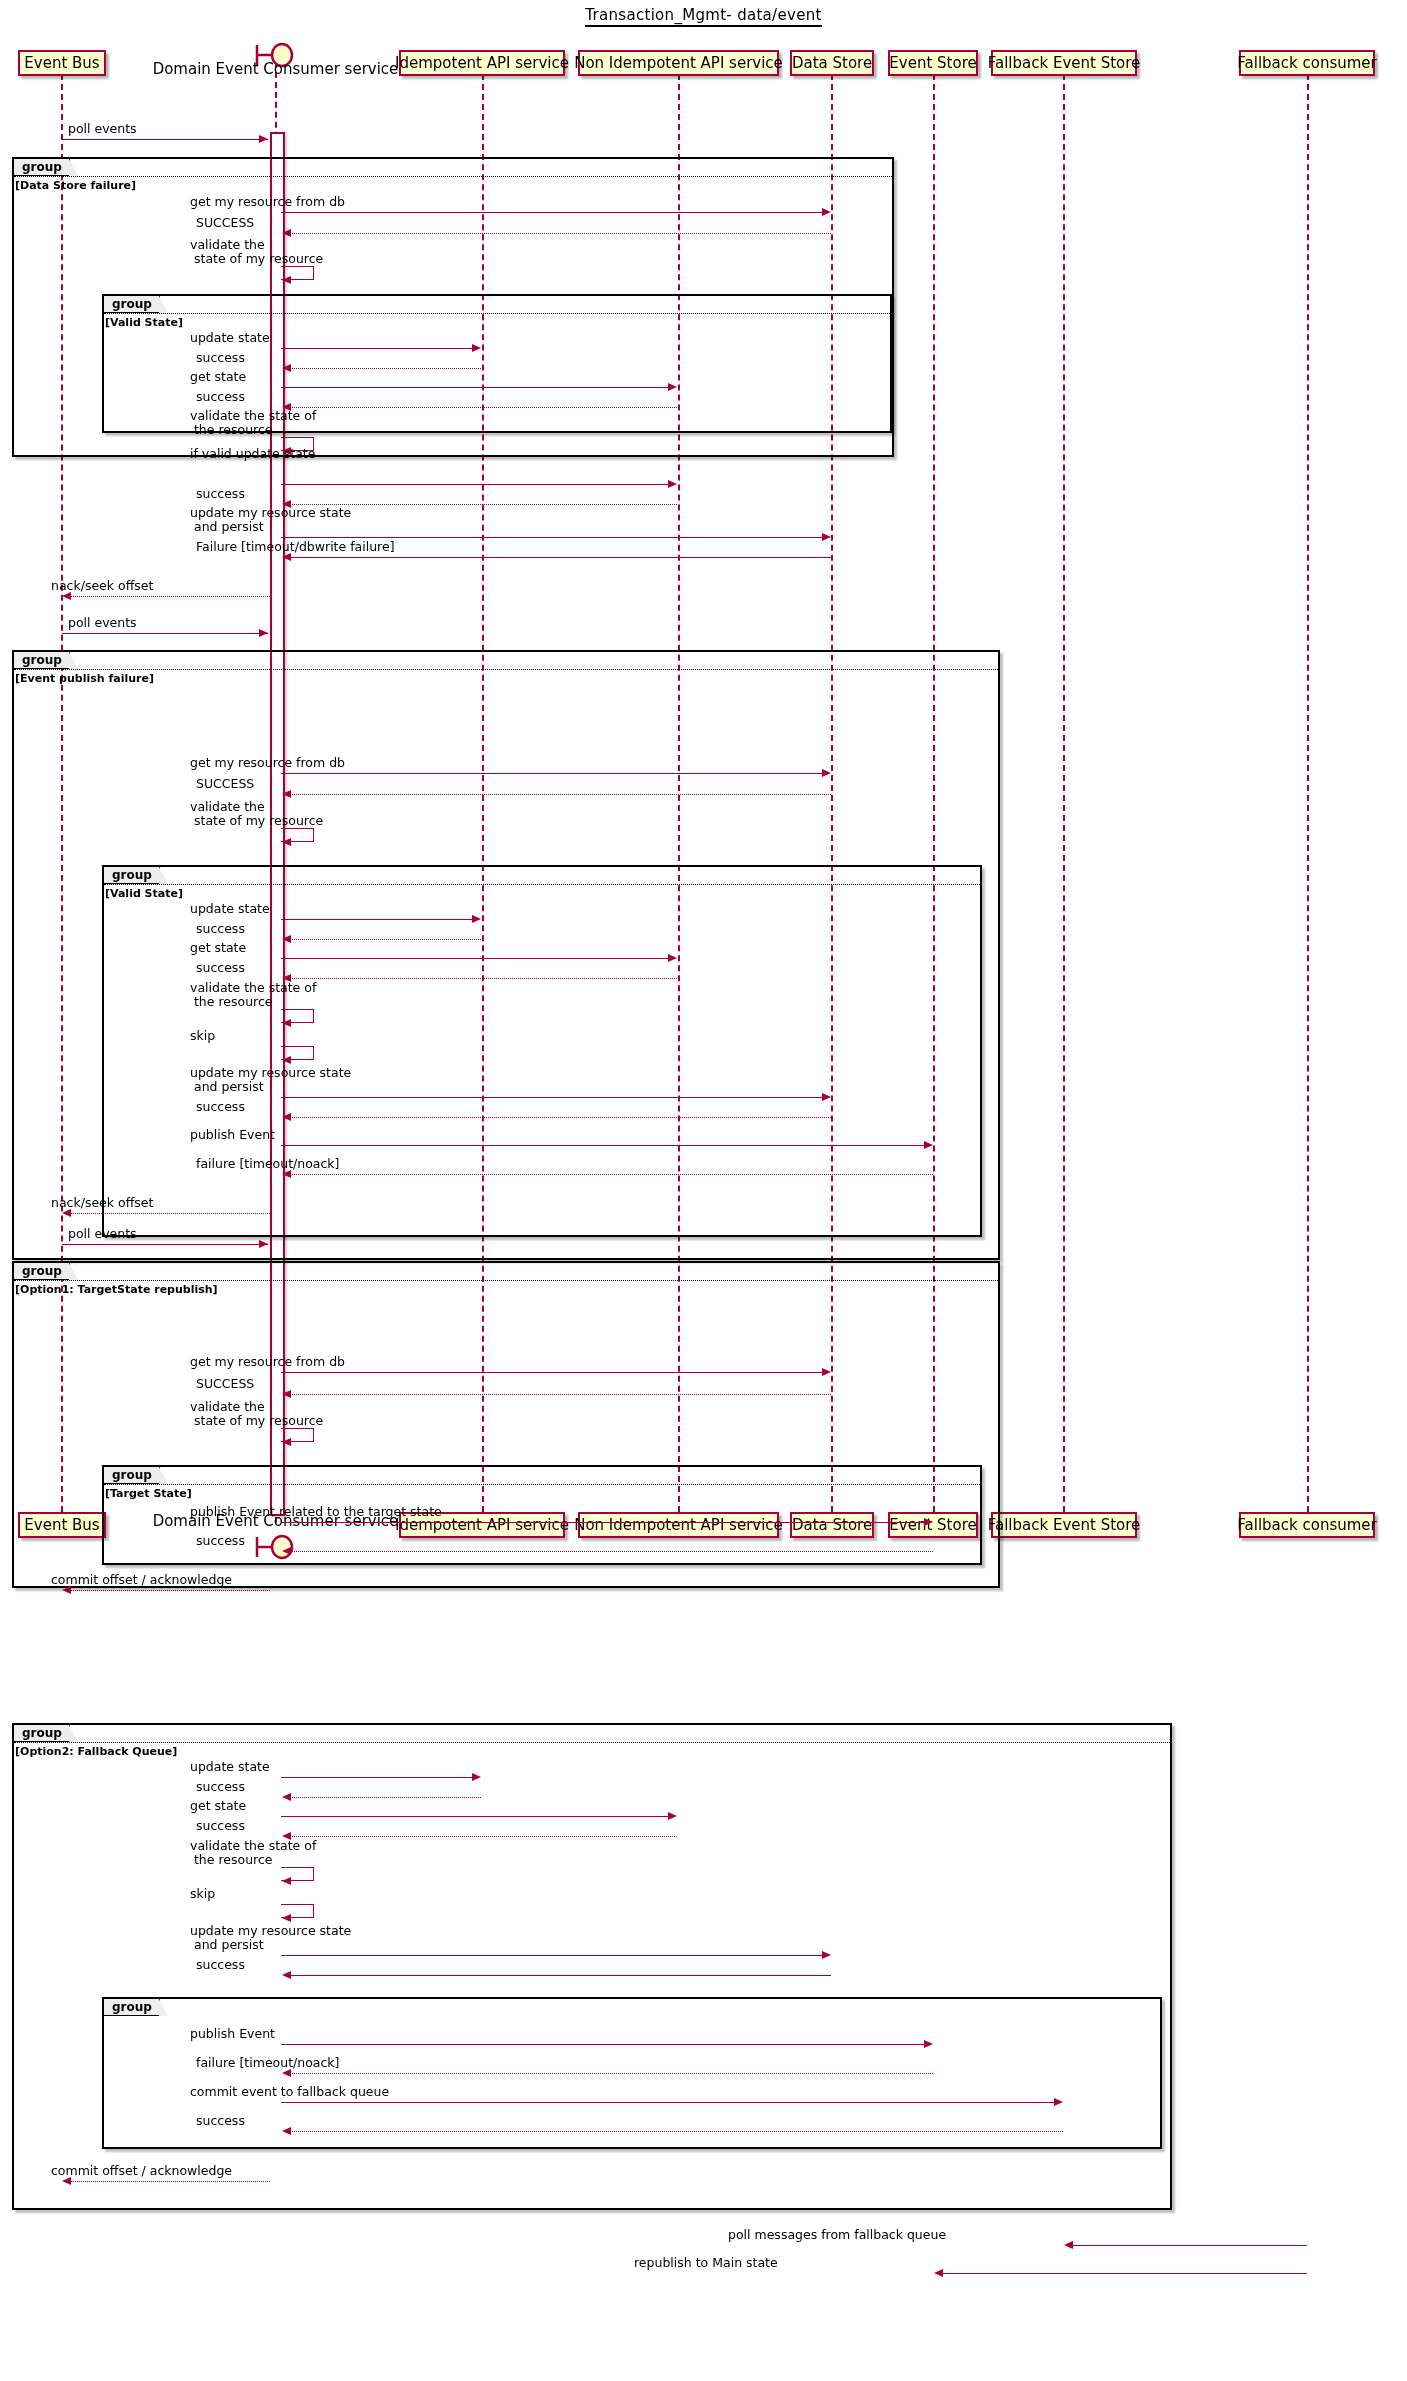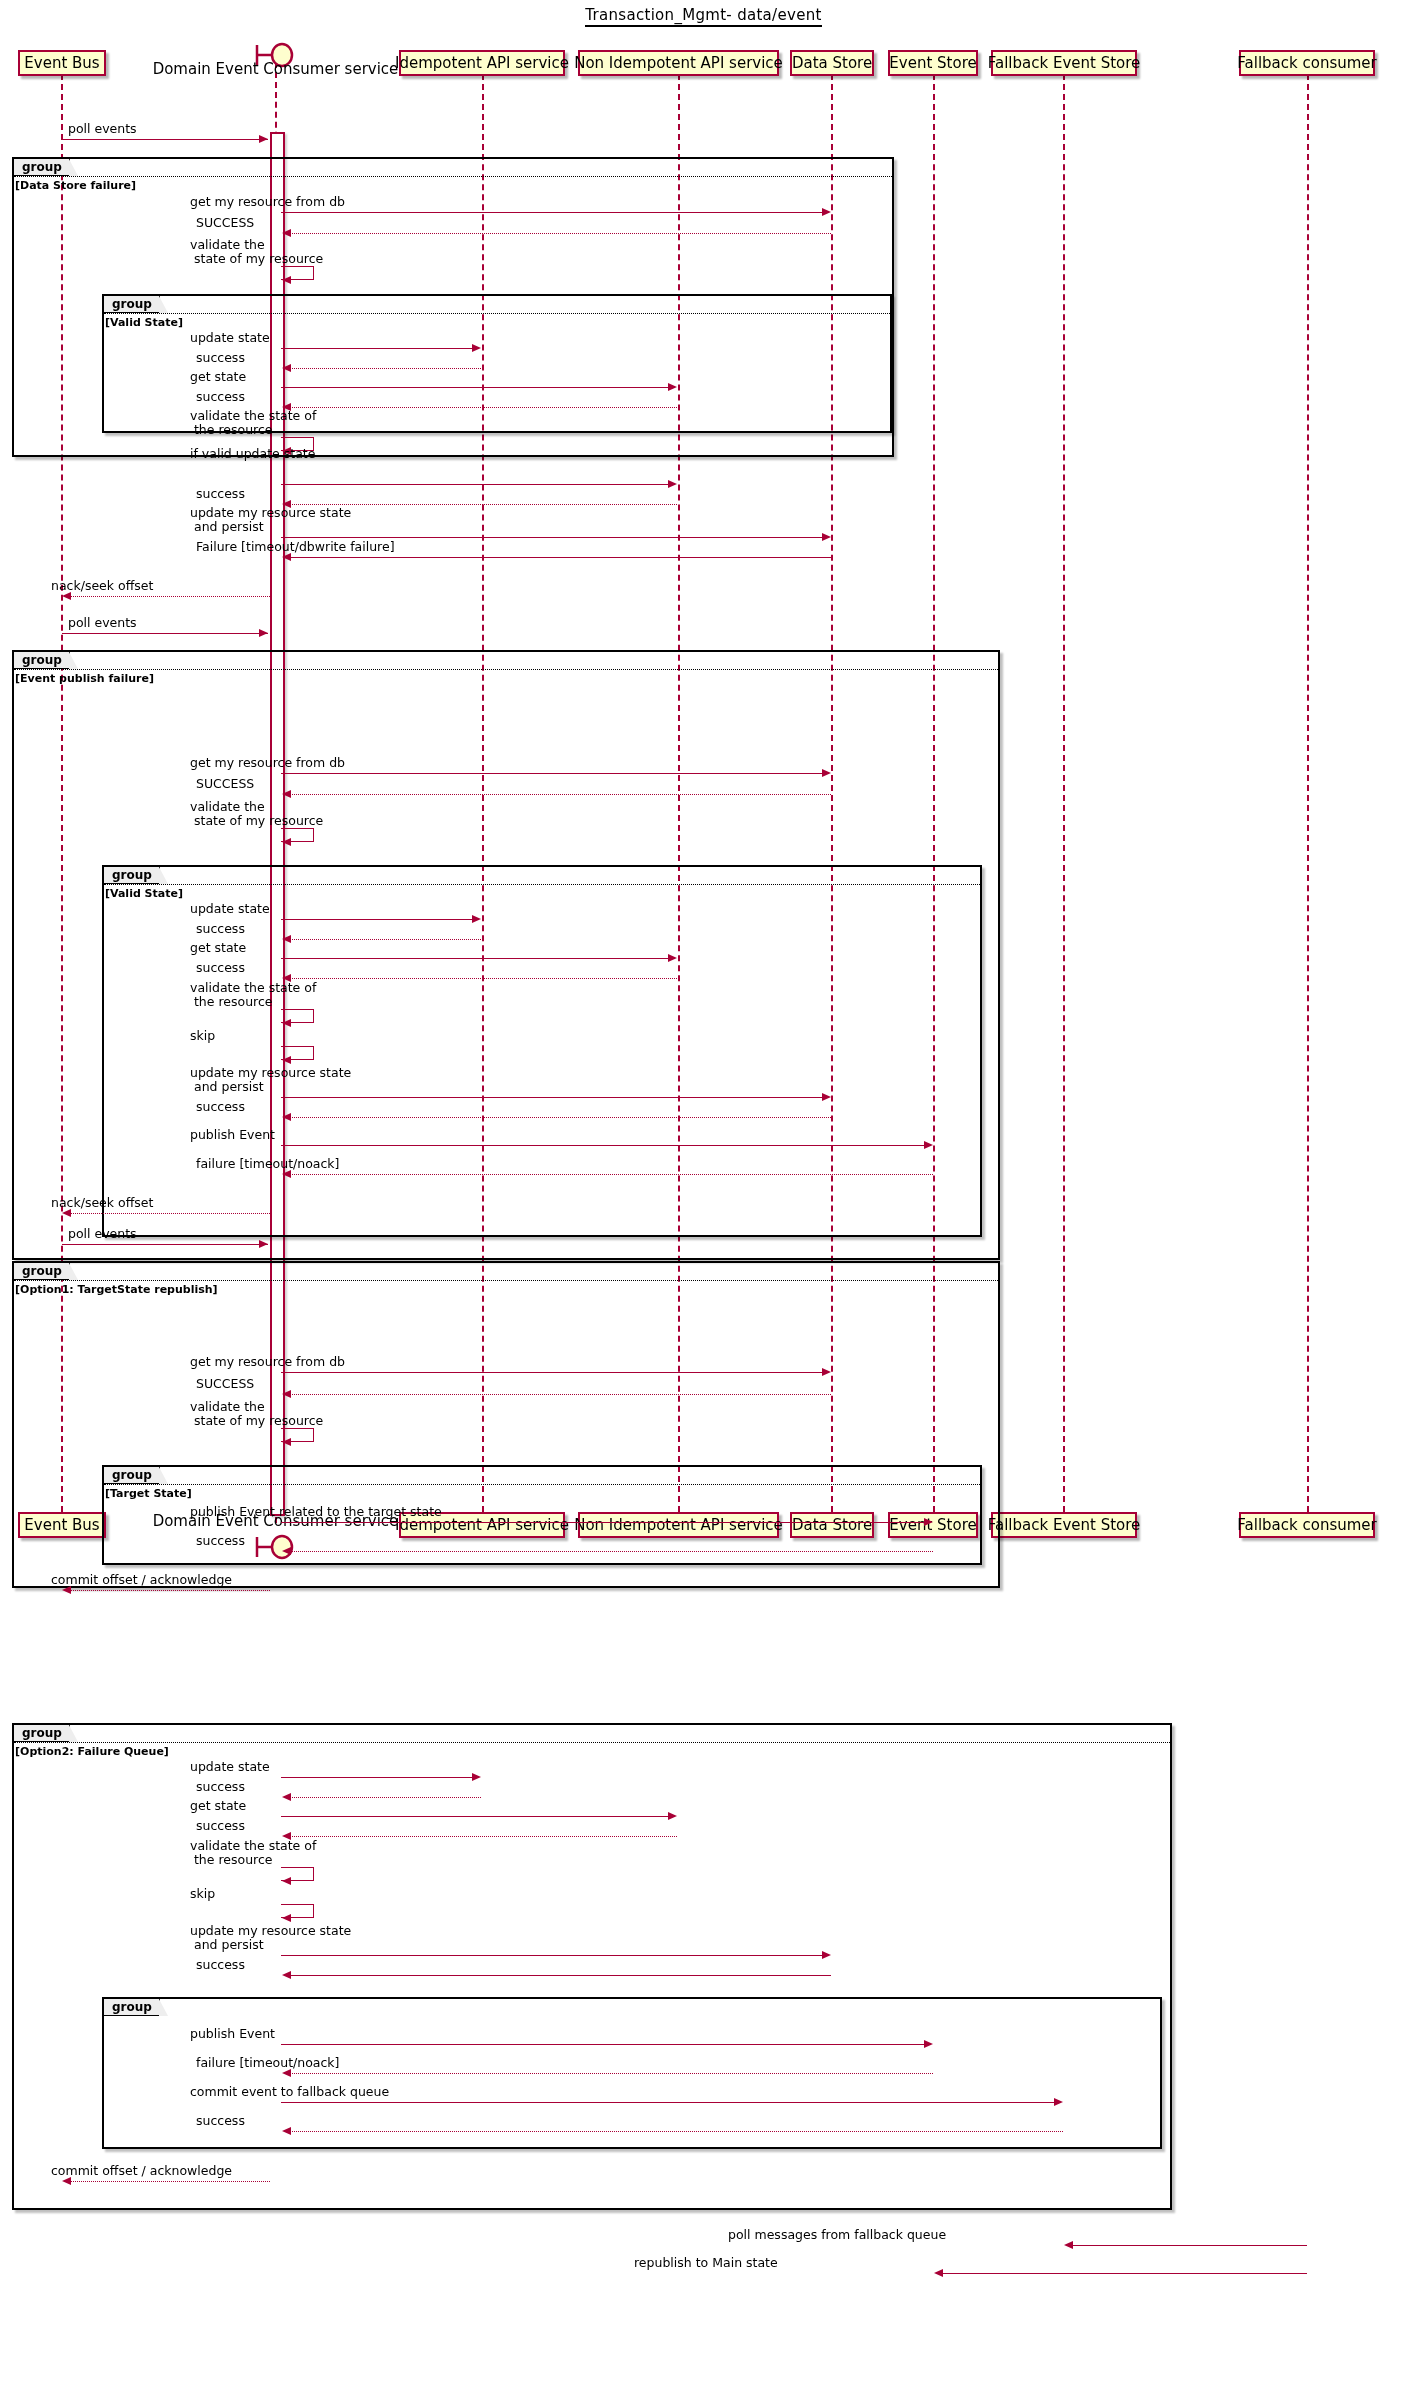--- a/index.html
+++ b/index.html
@@ -331,21 +331,21 @@
   <div class="msg-label" style="left:51px; top:1573px;">commit offset / acknowledge</div>
   <div class="msg-line dotted" style="left:70px; top:1590px; width:200px;"></div>
   <div class="arrow-l" style="left:62px; top:1586px;"></div>
 
 
   <div class="frame" style="left:12px; top:1723px; width:1160px; height:487px;"></div>
   <div class="frame-tab" style="left:14px; top:1725px; width:56px;">
     <span>group</span>
   </div>
   <div class="frame-dash" style="left:14px; top:1742px; width:1156px;"></div>
-  <div class="frame-cond" style="left:15px; top:1745px;">[Option2: Failure Queue]</div>
+  <div class="frame-cond" style="left:15px; top:1745px;">[Option2: Fallback Queue]</div>
 
   <div class="msg-label" style="left:190px; top:1760px;">update state</div>
   <div class="msg-line" style="left:281px; top:1777px; width:198px;"></div>
   <div class="arrow-r" style="left:472px; top:1773px;"></div>
 
   <div class="msg-label" style="left:196px; top:1780px;">success</div>
   <div class="msg-line dotted" style="left:290px; top:1797px; width:191px;"></div>
   <div class="arrow-l" style="left:282px; top:1793px;"></div>
 
   <div class="msg-label" style="left:190px; top:1799px;">get state</div>

